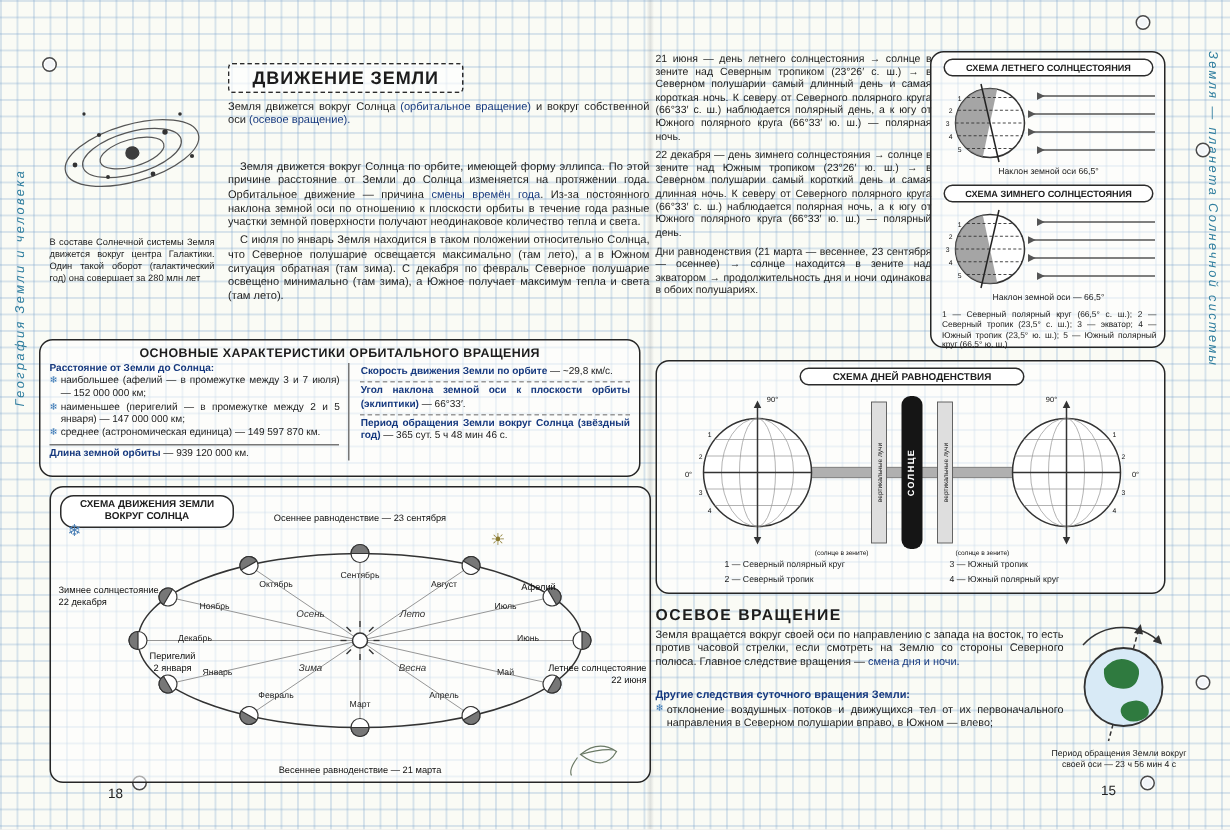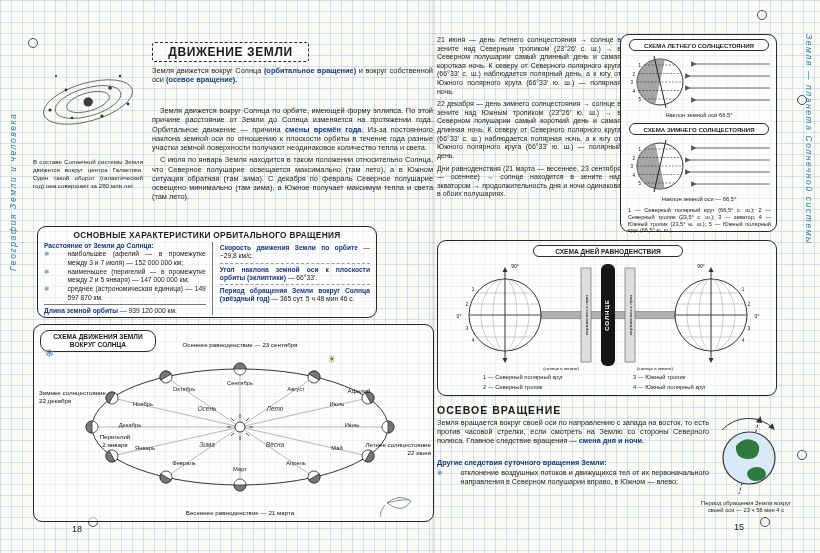--- a/index.html
+++ b/index.html
@@ -16,26 +16,26 @@
   .vnote.flip{transform:rotate(180deg)}
   .ring{width:10px;height:10px;border:1.6px solid #4a4a4a;border-radius:50%;background:#f2f5f8;box-shadow:inset 0 0 0 1px rgba(255,255,255,.85)}
   .title-box{border:1.4px dashed #2b2b2b;border-radius:3px;font-weight:bold;font-size:12px;letter-spacing:.6px;text-align:center;padding:2px 4px;background:rgba(255,255,255,.65)}
   .h2{font-weight:bold;font-size:10.5px;letter-spacing:1px}
   .body-text{font-size:7.4px;line-height:1.25;text-align:justify}
   .body-text p{margin-bottom:3px;text-indent:8px}
   .rp-text{font-size:7px;line-height:1.23;text-align:justify}
   .rp-text p{margin-bottom:4px}
   .small-caption{font-size:6.2px;line-height:1.3;text-align:justify}
   .seg-b{font-weight:normal}
-  .seg-c{font-weight:bold;color:#15387e}
+  .seg-c{font-weight:normal;color:#15387e}
   .box{border:1.4px solid #262626;border-radius:9px;background:rgba(255,255,255,.55);position:absolute}
   .box-title{font-weight:bold;font-size:8.3px;text-align:center;letter-spacing:.3px}
   .col-text{font-size:6.7px;line-height:1.24;text-align:justify}
   .lbl{font-weight:bold;color:#15387e}
-  .bullet-row{display:flex;gap:18px;margin-bottom:1px}
+  .bullet-row{display:flex;gap:2px;margin-bottom:1px}
   .snow{color:#3a78b5;flex:0 0 auto;font-size:6.5px;line-height:1.2}
   .pill{border:1.1px solid #2b2b2b;border-radius:9px;background:#fff;font-weight:bold;text-align:center;position:absolute}
   .pagenum{font-size:9px;color:#222;position:absolute}
   .divider-row{border-top:1px solid #777;margin-top:2px;padding-top:2px}
   .rrow{padding:2px 0;border-bottom:1px dashed #999}
   .rrow:last-child{border-bottom:none}
   svg{display:block}
   svg text{font-family:"Liberation Sans","DejaVu Sans",sans-serif}
   .legend-sm{font-size:5.6px;line-height:1.22;text-align:justify}
   .eq-legend{font-size:5.8px;position:absolute;white-space:nowrap}
@@ -82,21 +82,21 @@
   <div class="abs title-box" style="left:152px;top:42px;width:157px">ДВИЖЕНИЕ ЗЕМЛИ</div>
 
   <div class="abs body-text" style="left:152px;top:66px;width:281px"><span>Земля движется вокруг Солнца </span><span class="seg-c">(орбитальное вращение)</span><span> и вокруг собственной оси </span><span class="seg-c">(осевое вращение).</span></div>
 
 
   <div class="abs body-text" style="left:152px;top:106px;width:281px">
     <p><span>Земля движется вокруг Солнца по орбите, имеющей форму </span><span class="seg-b">эллипса</span><span>. По этой причине расстояние от Земли до Солнца изменяется на протяжении года. Орбитальное движение — причина </span><span class="seg-c">смены времён года</span><span>. Из-за постоянного наклона земной оси по отношению к плоскости орбиты в течение года разные участки земной поверхности получают неодинаковое количество тепла и света.</span></p>
     <p>С июля по январь Земля находится в таком положении относительно Солнца, что Северное полушарие освещается максимально (там лето), а в Южном ситуация обратная (там зима). С декабря по февраль Северное полушарие освещено минимально (там зима), а Южное получает максимум тепла и света (там лето).</p>
   </div>
 
-  <div class="box" style="left:37px;top:226px;width:340px;height:92px;padding:3px 6px">
+  <div class="box" style="left:26px;top:226px;width:401px;height:92px;padding:3px 6px">
     <div class="box-title">ОСНОВНЫЕ ХАРАКТЕРИСТИКИ ОРБИТАЛЬНОГО ВРАЩЕНИЯ</div>
     <div style="display:flex;margin-top:2px">
       <div class="col-text" style="width:200px;padding-right:6px">
         <div class="lbl">Расстояние от Земли до Солнца:</div>
         <div class="bullet-row">
           <span class="snow">❄</span>
           <span>наибольшее (афелий — в промежутке между 3 и 7 июля) — 152 000 000 км;</span>
         </div>
         <div class="bullet-row">
           <span class="snow">❄</span>

